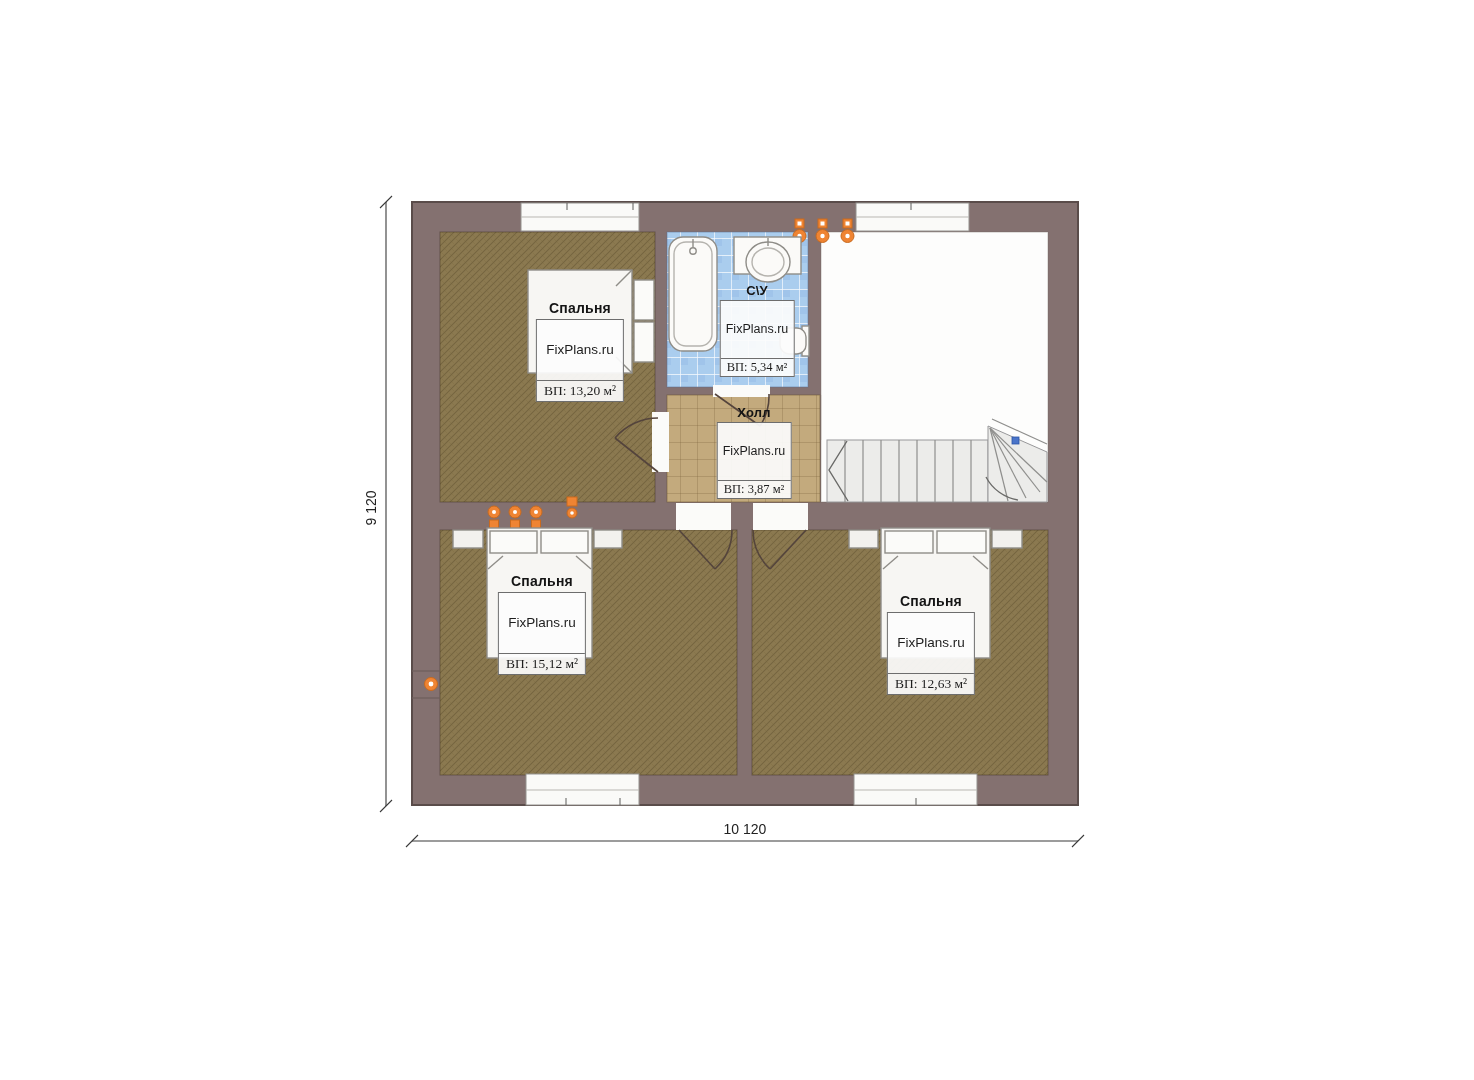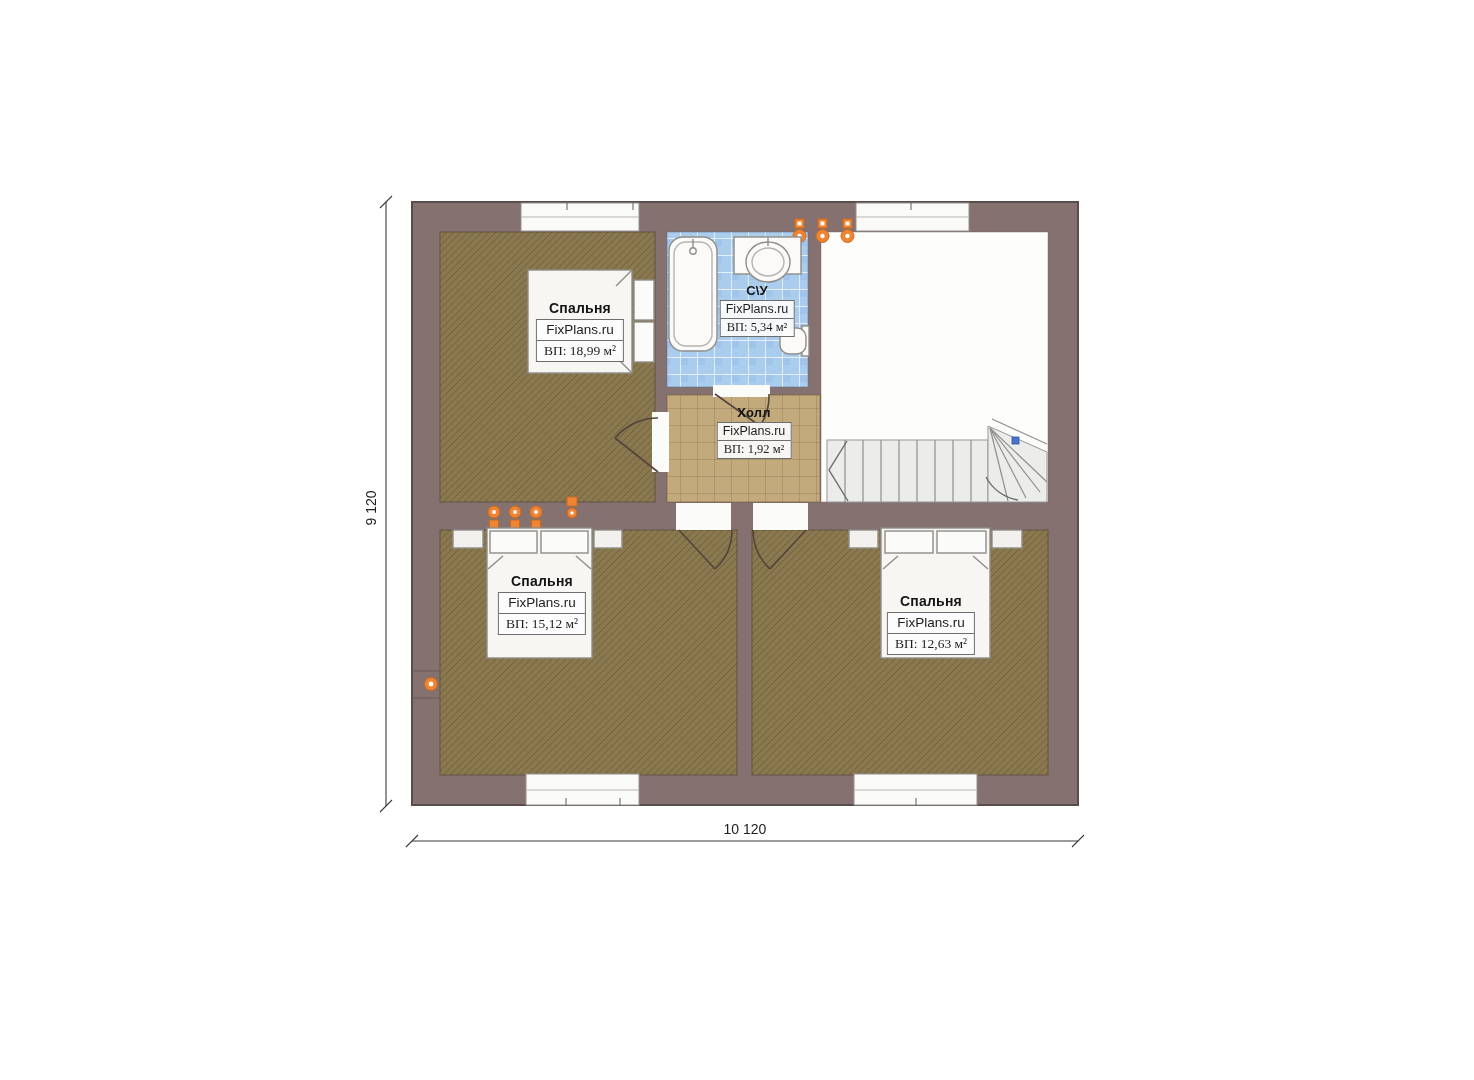--- a/index.html
+++ b/index.html
@@ -7,21 +7,21 @@
     position:relative;width:1474px;height:1080px;background:#ffffff;overflow:hidden;
     font-family:"Liberation Sans", sans-serif;
   }
   .room-label{position:absolute;transform:translateX(-50%);text-align:center;z-index:5;}
   .room-label .name{
     font-weight:700;font-size:14px;color:#141414;letter-spacing:.2px;margin-bottom:3px;
     white-space:nowrap;
     text-align:center;
   }
   .info{border:1.4px solid #6d6d6d;background:rgba(252,252,252,.93);display:inline-block;}
-  .info .row{padding:1px 7px;font-size:13.5px;color:#1d1d1d;white-space:nowrap;line-height:1.35;}
+  .info .row{padding:1px 7px;font-size:13.5px;color:#1d1d1d;white-space:nowrap;line-height:1.35;margin-top:20px;}
   .info .row + .row{border-top:1.4px solid #6d6d6d;font-family:Liberation Serif, serif;}
   .room-label.small .name{font-size:13px;margin-bottom:2px;}
   .room-label.small .info .row{font-size:12.5px;padding:0 5px;}
   svg{position:absolute;left:0;top:0;}
 </style>
 </head>
 <body>
 
 <div class="canvas">
 
@@ -244,37 +244,37 @@
       <line x1="406" y1="847" x2="418" y2="835"></line>
       <line x1="1072" y1="847" x2="1084" y2="835"></line>
     </g>
     <text x="745" y="834" text-anchor="middle" font-size="14" fill="#222222">10 120</text>
   </svg>
 
   <div class="room-label" style="left:580px;top:300px;">
     <div class="name">Спальня</div>
     <div class="info">
       <div class="row">FixPlans.ru</div>
-      <div class="row">ВП: 18,99 м²</div>
+      <div class="row">ВП: 13,20 м²</div>
     </div>
   </div>
 
   <div class="room-label small" style="left:757px;top:283px;">
     <div class="name">С\У</div>
     <div class="info">
       <div class="row">FixPlans.ru</div>
       <div class="row">ВП: 5,34 м²</div>
     </div>
   </div>
 
   <div class="room-label small" style="left:754px;top:405px;">
     <div class="name">Холл</div>
     <div class="info">
       <div class="row">FixPlans.ru</div>
-      <div class="row">ВП: 1,92 м²</div>
+      <div class="row">ВП: 3,87 м²</div>
     </div>
   </div>
 
   <div class="room-label" style="left:542px;top:573px;">
     <div class="name">Спальня</div>
     <div class="info">
       <div class="row">FixPlans.ru</div>
       <div class="row">ВП: 15,12 м²</div>
     </div>
   </div>

